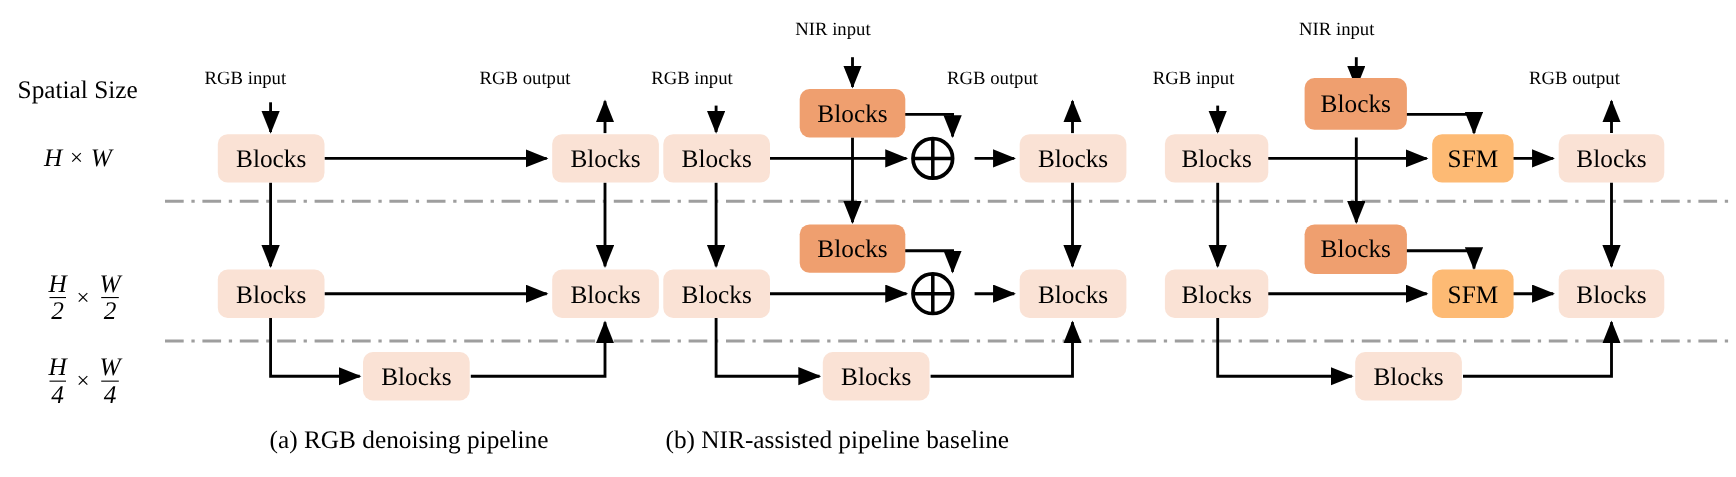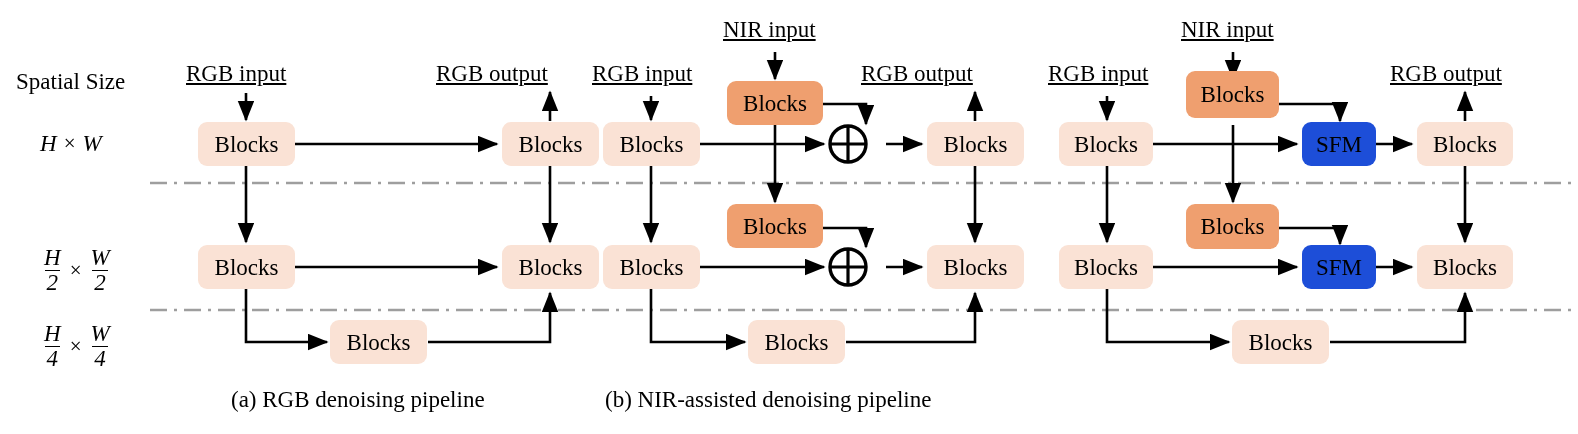--- a/index.html
+++ b/index.html
@@ -4,22 +4,22 @@
 <style>
   html,body{margin:0;padding:0;background:#ffffff;}
   body{width:1578px;height:434px;position:relative;overflow:hidden;
        font-family:"Liberation Serif",serif;color:#000;}
   #stage{position:absolute;left:0;top:0;width:1578px;height:434px;}
   svg.wires{position:absolute;left:0;top:0;width:1578px;height:434px;pointer-events:none;}
   .box{position:absolute;border-radius:9px;display:flex;align-items:center;
        justify-content:center;font-size:23px;line-height:1;white-space:nowrap;text-align:right;}
   .box.peach{background:#FAE2D5;}
   .box.orange{background:#EF9F6F;}
-  .box.green{background:#1d4ed8;}
-  .lbl{position:absolute;font-size:23px;white-space:nowrap;line-height:1;text-decoration:underline;}
+  .box.green{background:#fdba74;}
+  .lbl{position:absolute;font-size:17px;white-space:nowrap;line-height:1;}
   .axis-lbl{position:absolute;font-size:23px;white-space:nowrap;line-height:1;}
   .frac{position:absolute;font-size:23px;font-style:italic;line-height:1;
         display:flex;align-items:center;white-space:nowrap;}
   .fr{display:inline-flex;flex-direction:column;align-items:center;
       font-style:italic;line-height:1.05;}
   .fr .num{padding:0 2px;}
   .fr .den{padding:0 2px;border-top:1.6px solid #000;}
   .times{font-style:normal;padding:0 7px;font-size:21px;}
   .caption{position:absolute;font-size:23px;white-space:nowrap;line-height:1;}
   .ital{font-style:italic;}
@@ -124,35 +124,35 @@
 
   <div class="lbl" style="left:186px;top:62px;">RGB input</div>
   <div class="lbl" style="left:436px;top:62px;">RGB output</div>
 
   <div class="box peach" style="left:198px;top:122px;width:97px;height:44px;">Blocks</div>
   <div class="box peach" style="left:198px;top:245px;width:97px;height:44px;">Blocks</div>
   <div class="box peach" style="left:330px;top:320px;width:97px;height:44px;">Blocks</div>
   <div class="box peach" style="left:502px;top:245px;width:97px;height:44px;">Blocks</div>
   <div class="box peach" style="left:502px;top:122px;width:97px;height:44px;">Blocks</div>
 
-  <div class="caption" style="left:231px;top:388px;">(a) RGB denoising pipeline</div>
+  <div class="caption" style="left:245px;top:388px;">(a) RGB denoising pipeline</div>
 
   <div class="lbl" style="left:592px;top:62px;">RGB input</div>
   <div class="lbl" style="left:723px;top:18px;">NIR input</div>
   <div class="lbl" style="left:861px;top:62px;">RGB output</div>
 
   <div class="box peach" style="left:603px;top:122px;width:97px;height:44px;">Blocks</div>
   <div class="box peach" style="left:603px;top:245px;width:97px;height:44px;">Blocks</div>
   <div class="box peach" style="left:748px;top:320px;width:97px;height:44px;">Blocks</div>
   <div class="box orange" style="left:727px;top:81px;width:96px;height:44px;">Blocks</div>
   <div class="box orange" style="left:727px;top:204px;width:96px;height:44px;">Blocks</div>
   <div class="box peach" style="left:927px;top:122px;width:97px;height:44px;">Blocks</div>
   <div class="box peach" style="left:927px;top:245px;width:97px;height:44px;">Blocks</div>
 
-  <div class="caption" style="left:605px;top:388px;">(b) NIR-assisted denoising pipeline</div>
+  <div class="caption" style="left:605px;top:388px;">(b) NIR-assisted pipeline baseline</div>
 
   <div class="lbl" style="left:1048px;top:62px;">RGB input</div>
   <div class="lbl" style="left:1181px;top:18px;">NIR input</div>
   <div class="lbl" style="left:1390px;top:62px;">RGB output</div>
 
   <div class="box peach" style="left:1059px;top:122px;width:94px;height:44px;">Blocks</div>
   <div class="box peach" style="left:1059px;top:245px;width:94px;height:44px;">Blocks</div>
   <div class="box peach" style="left:1232px;top:320px;width:97px;height:44px;">Blocks</div>
   <div class="box orange" style="left:1186px;top:71px;width:93px;height:47px;">Blocks</div>
   <div class="box orange" style="left:1186px;top:204px;width:93px;height:45px;">Blocks</div>

